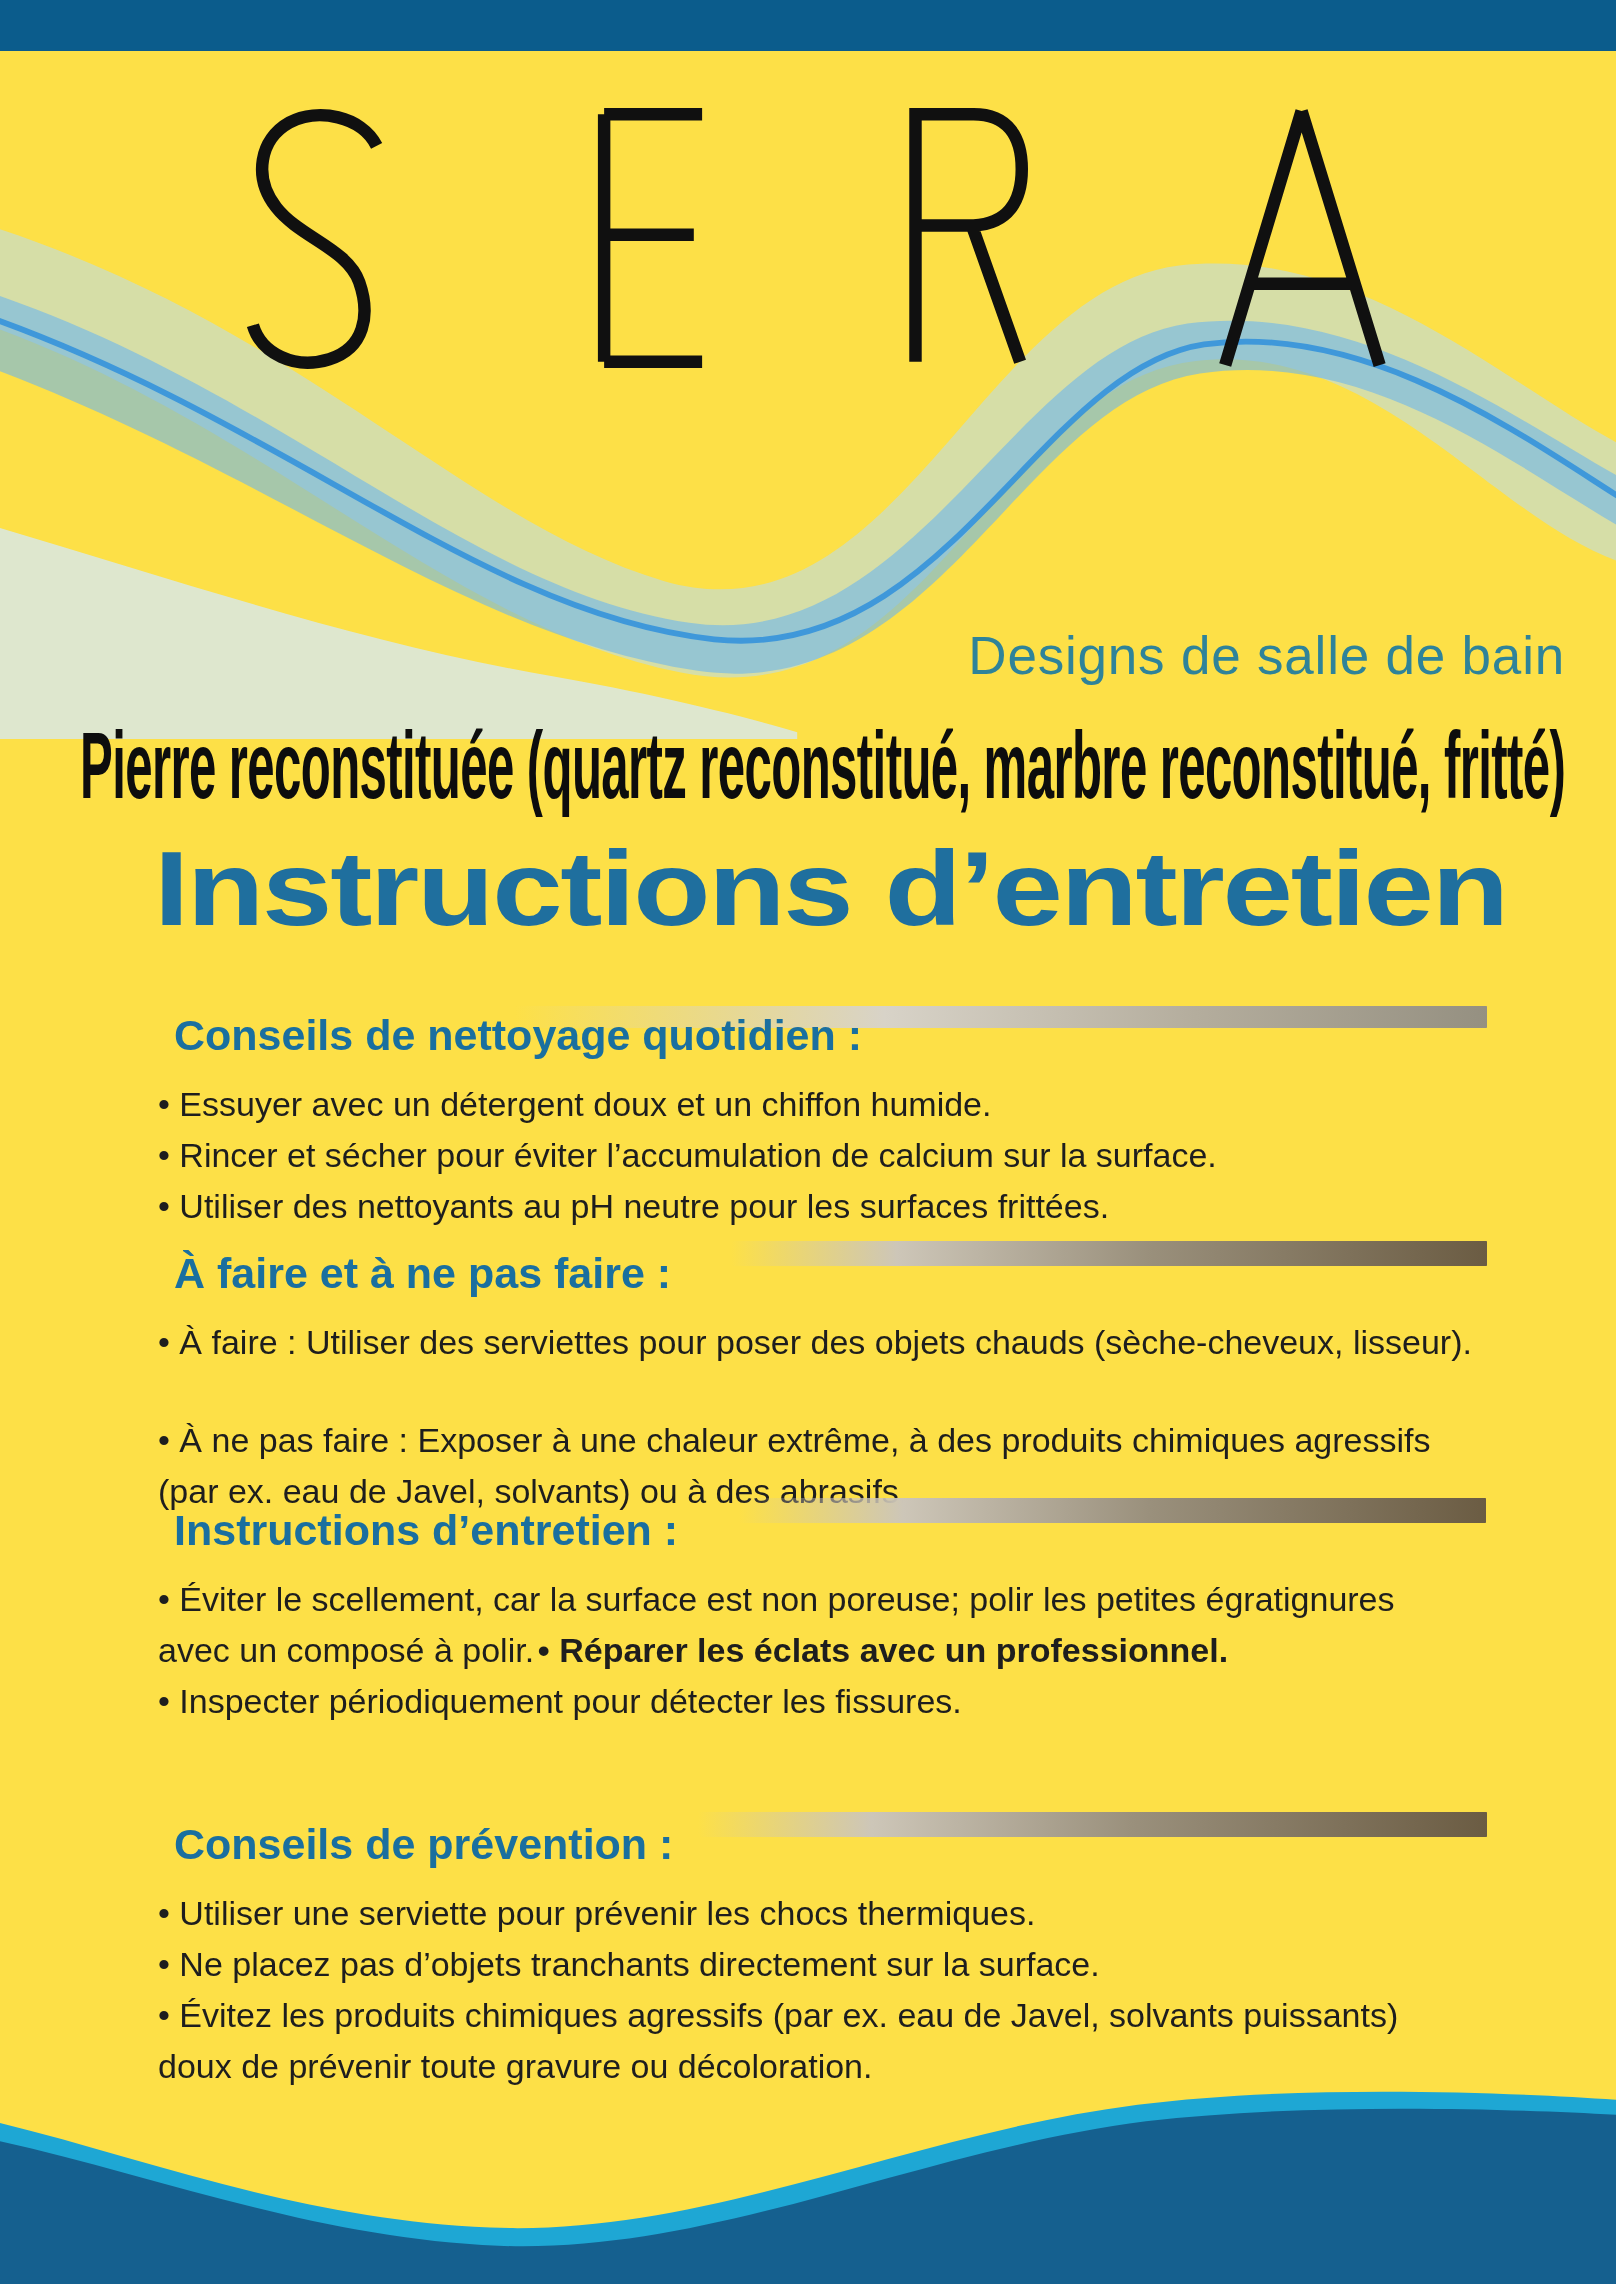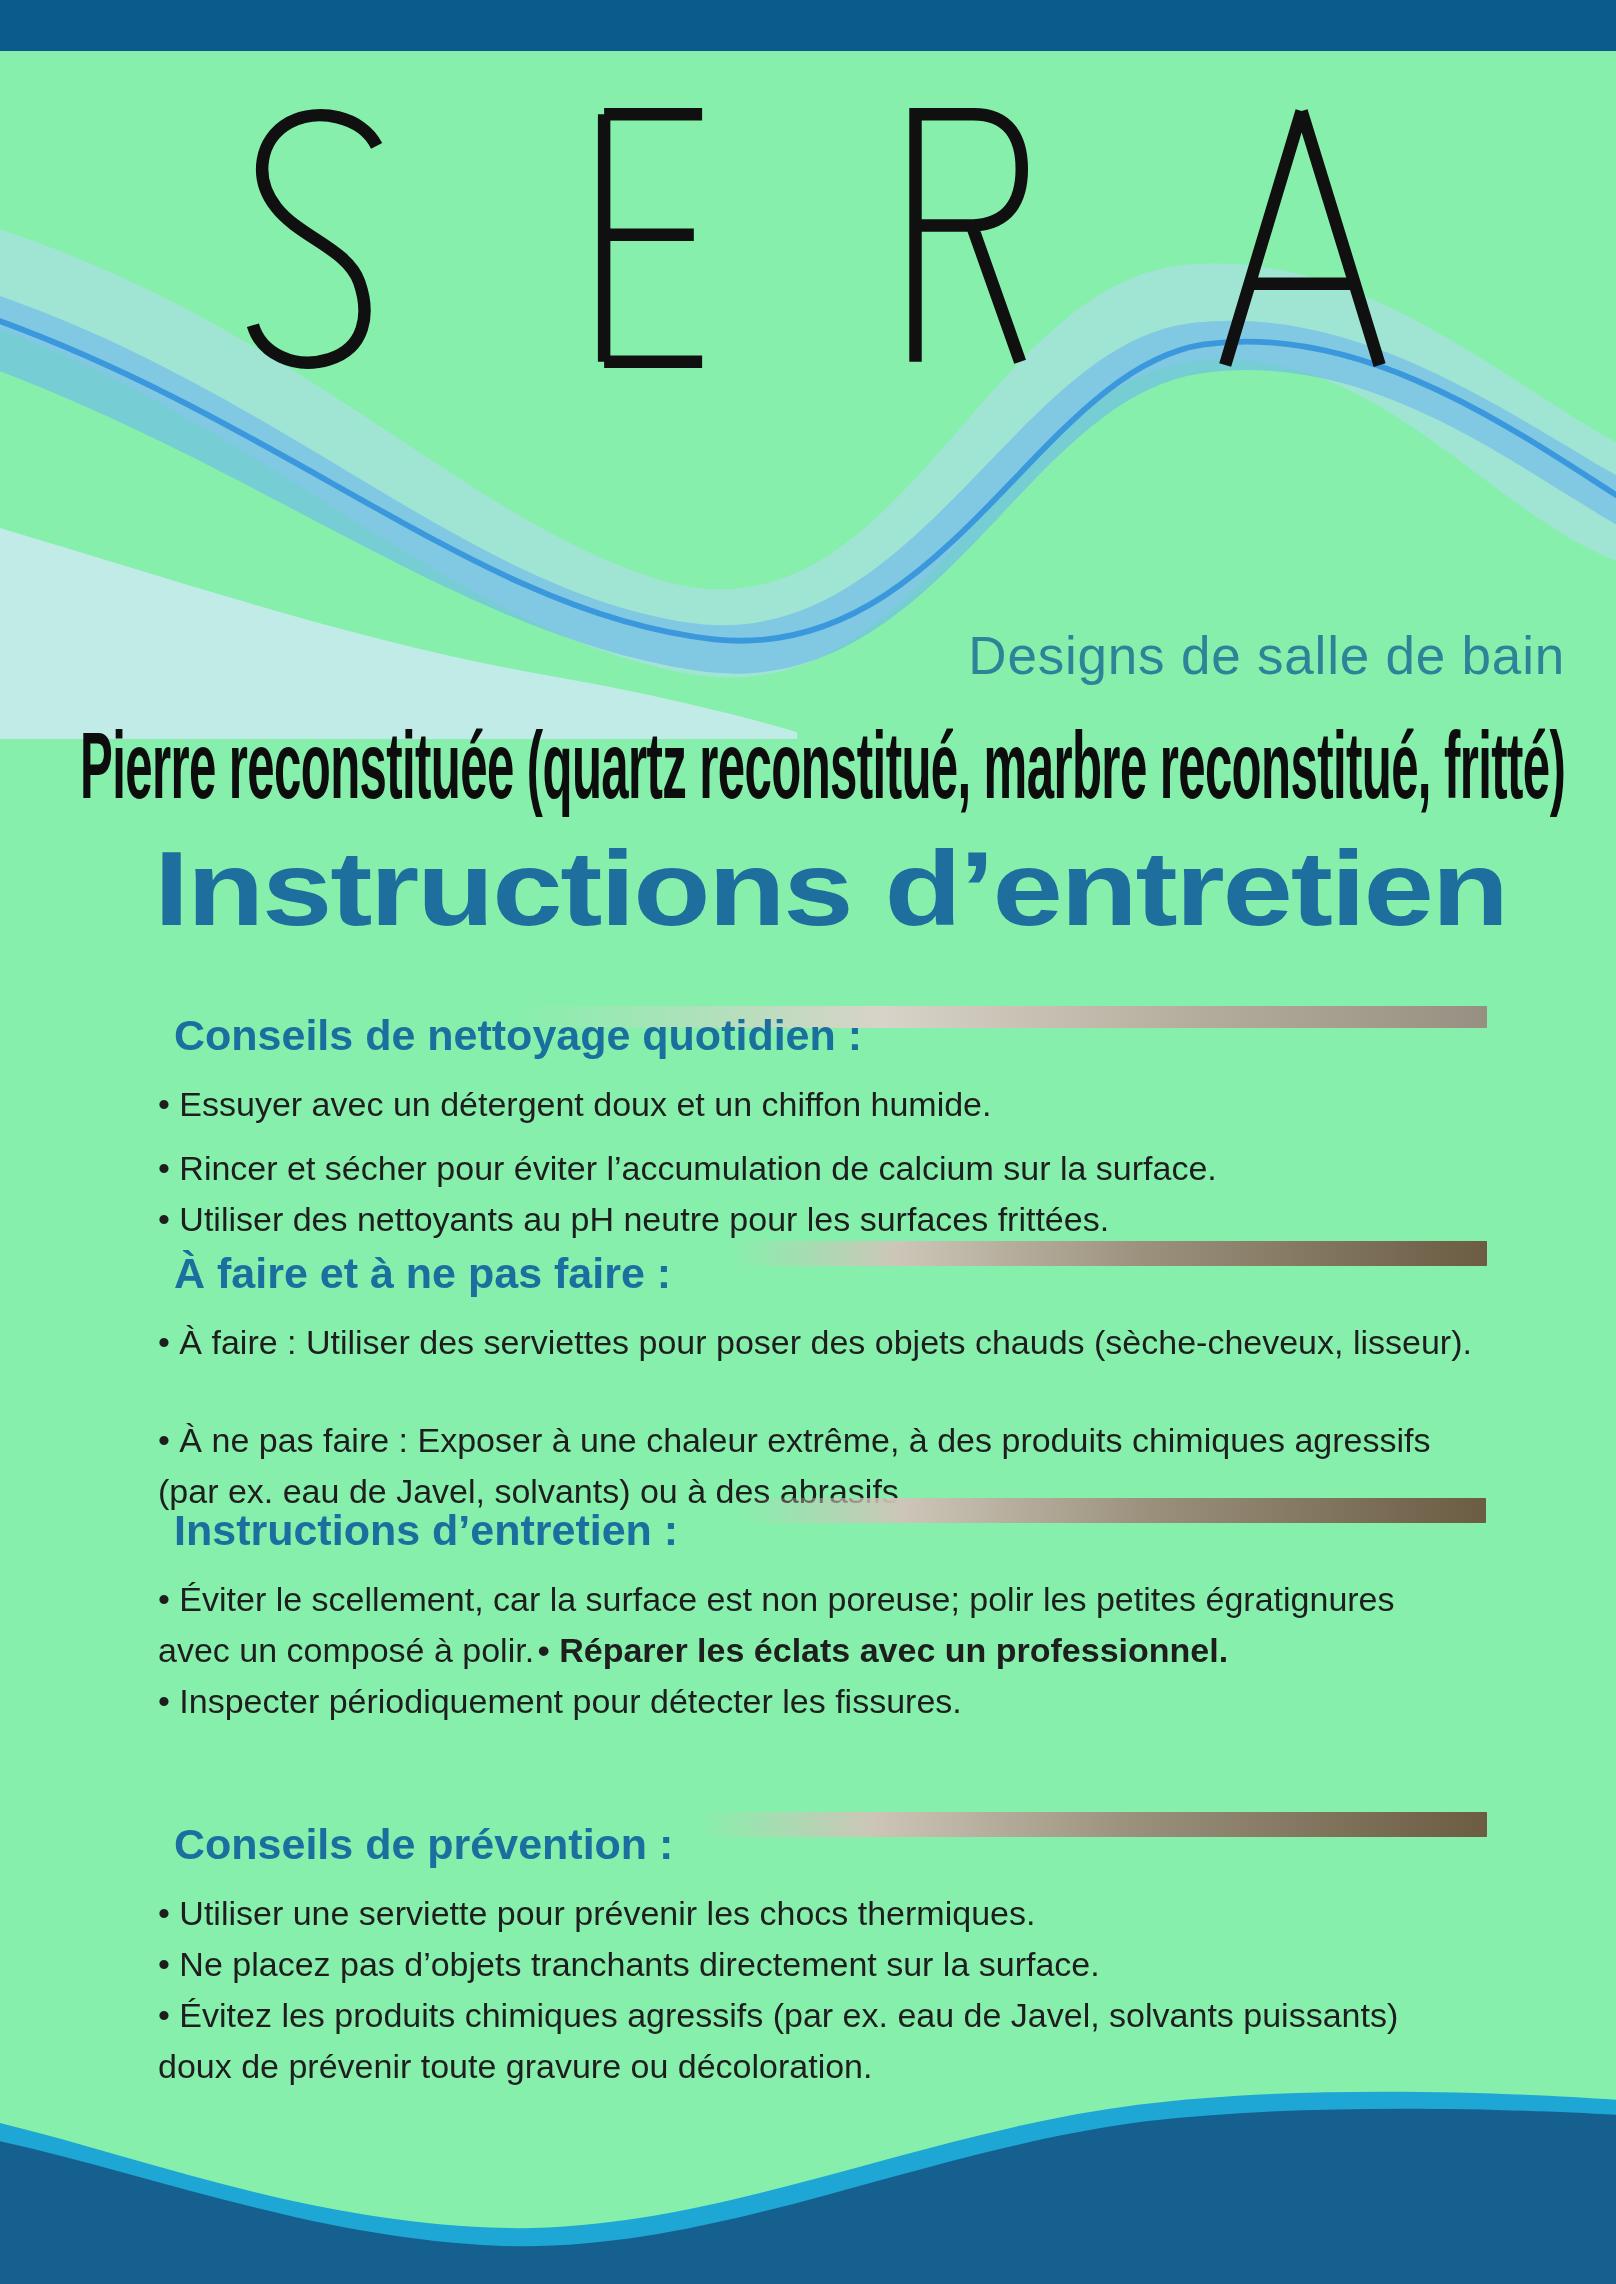--- a/index.html
+++ b/index.html
@@ -1,17 +1,17 @@
 <!DOCTYPE html>
 <html style="font-size:13.3px"><head>
 <meta charset="utf-8">
 <style>
   html,body{margin:0;padding:0;background:#e8e8e8;}
   .page{
-    position:relative;width:1616px;height:2284px;background:#86efac;
+    position:relative;width:1616px;height:2284px;background:#fde047;
     overflow:hidden;font-family:"Liberation Sans",sans-serif;
   }
   .topbar{position:absolute;left:0;top:0;width:1616px;height:51px;background:#0b5c8c;}
   .logo-svg{position:absolute;left:241px;top:106px;}
   .header-wave{position:absolute;left:0;top:174px;width:1616px;height:565px;}
   .tagline{
     position:absolute;right:51px;top:625px;font-size:53px;color:#2f8399;
     letter-spacing:0.8px;white-space:nowrap;
   }
   .headline{
@@ -81,21 +81,21 @@
 
   <div class="content">
 
     <div class="section" style="top:993px;">
       <div class="sec-head">
         <div class="grad-bar bar-light" style="left:357px;width:972px;top:13.3px;height:21.6px;"></div>
         <h2>Conseils de nettoyage quotidien :</h2>
       </div>
       <div class="bullets">
         <span class="line" style="display: inline-block; transform: scale(1, 1);">• Essuyer avec un détergent doux et un chiffon humide.</span>
-        <span class="line" style="display: inline-block; transform: scale(1, 1); margin-top: 13px;">• Rincer et sécher pour éviter l’accumulation de calcium sur la surface.</span>
+        <span class="line" style="display: inline-block; transform: scale(1, 1);">• Rincer et sécher pour éviter l’accumulation de calcium sur la surface.</span>
         <span class="line" style="display: inline-block; transform: scale(1, 1);">• Utiliser des nettoyants au pH neutre pour les surfaces frittées.</span>
       </div>
     </div>
 
     <div class="section" style="top:1231px;">
       <div class="sec-head">
         <div class="grad-bar bar-dark" style="left:573px;width:756px;top:10px;height:25px;"></div>
         <h2>À faire et à ne pas faire :</h2>
       </div>
       <div class="bullets">

